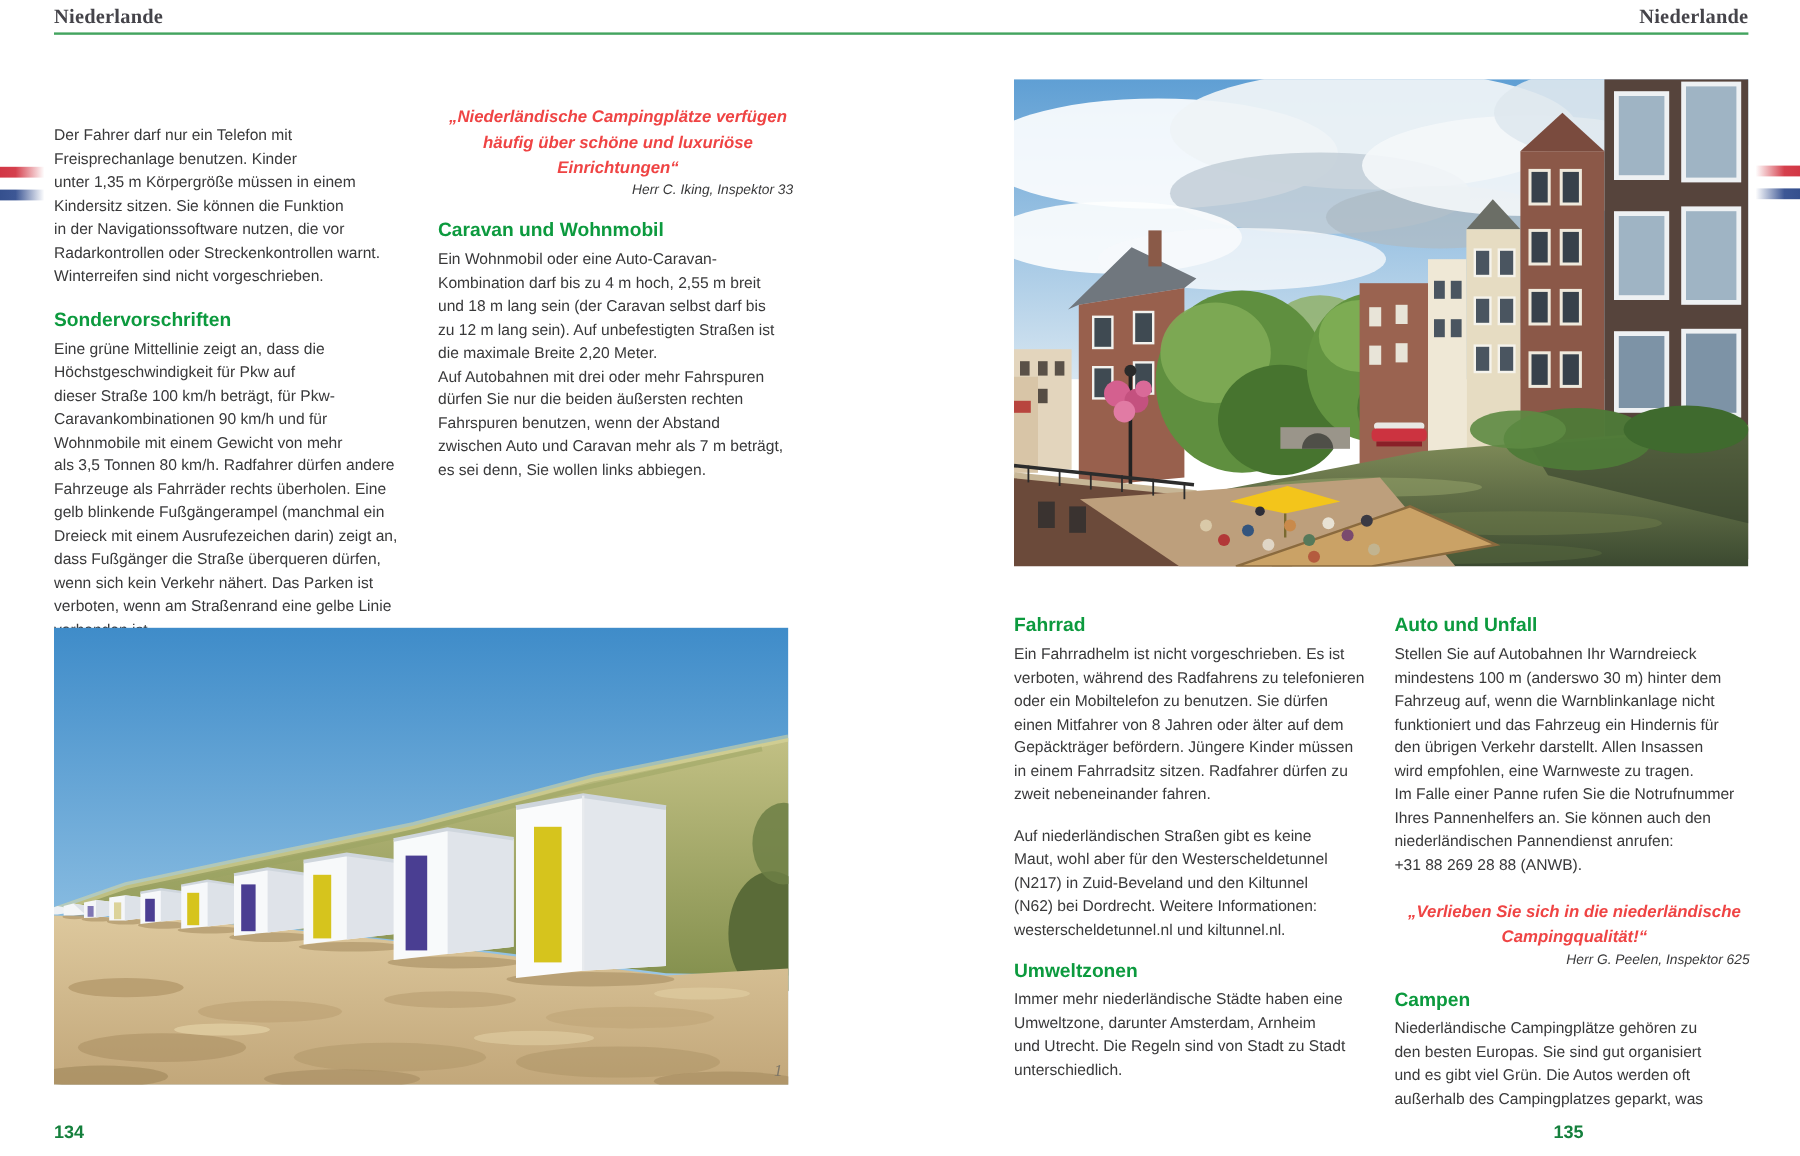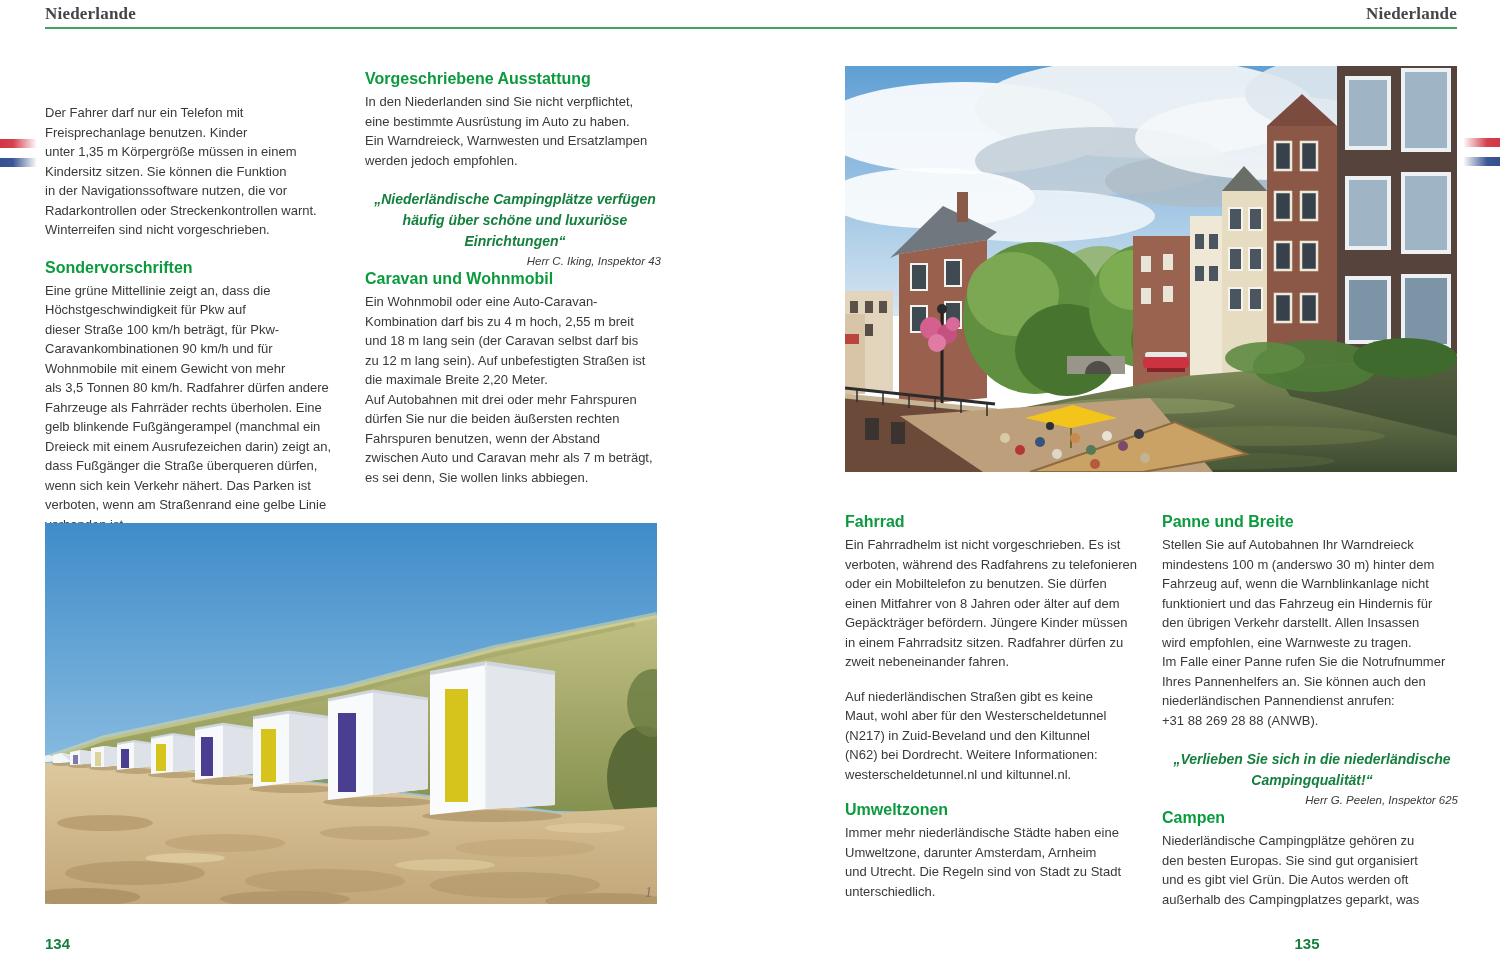--- a/index.html
+++ b/index.html
@@ -22,23 +22,23 @@
   .c1{left:45px;top:68px;width:305px;}
   .c2{left:365px;top:68px;width:300px;}
   .c3{left:845px;top:511px;width:317px;}
   .c4{left:1162px;top:511px;width:300px;}
   .body{font-size:13px;line-height:19.5px;color:#39393a;white-space:pre-line;}
   .sec h3{margin:0 0 3px 0;font-size:16px;line-height:21px;font-weight:bold;color:#0c9a3e;}
   .sec{margin:0 0 15px 0;}
   .sec.last{margin-bottom:0;}
   .intro{margin-bottom:17px;margin-top:35px;}
   .quote{margin:19px 4px 0 4px;text-align:center;}
-  .qtext{font-size:14px;line-height:21px;font-weight:bold;font-style:italic;color:#15803d;white-space:pre-line;}
+  .qtext{font-size:14px;line-height:21px;font-weight:bold;font-style:italic;color:#ef4444;white-space:pre-line;}
   .qattr{margin-top:3px;font-size:11.5px;font-style:italic;color:#39393a;text-align:right;}
-  .after-quote{margin-top:1px;}
+  .after-quote{margin-top:17px;}
   
   .photo{position:absolute;display:block;}
   .canal{left:845px;top:66px;width:612px;height:406px;}
   .beach{left:45px;top:523px;width:612px;height:381px;}
   
   .pagenum{position:absolute;top:935px;font-size:15px;font-weight:bold;color:#15803d;}
   .pagenum.left{left:45px;}
   .pagenum.right{left:1157px;width:300px;text-align:center;}
 </style>
 </head>
@@ -75,32 +75,25 @@
 gelb blinkende Fußgängerampel (manchmal ein
 Dreieck mit einem Ausrufezeichen darin) zeigt an,
 dass Fußgänger die Straße überqueren dürfen,
 wenn sich kein Verkehr nähert. Das Parken ist
 verboten, wenn am Straßenrand eine gelbe Linie
 vorhanden ist.</div>
     </section>
   </div>
 
   <div class="col c2">
-    <section class="sec">
-      <h3>Vorgeschriebene Ausstattung</h3>
-      <div class="body">In den Niederlanden sind Sie nicht verpflichtet,
-eine bestimmte Ausrüstung im Auto zu haben.
-Ein Warndreieck, Warnwesten und Ersatzlampen
-werden jedoch empfohlen.</div>
-    </section>
     <div class="quote">
       <div class="qtext">„Niederländische Campingplätze verfügen
 häufig über schöne und luxuriöse
 Einrichtungen“</div>
-      <div class="qattr">Herr C. Iking, Inspektor 43</div>
+      <div class="qattr">Herr C. Iking, Inspektor 33</div>
     </div>
     <section class="sec last after-quote">
       <h3>Caravan und Wohnmobil</h3>
       <div class="body">Ein Wohnmobil oder eine Auto-Caravan-
 Kombination darf bis zu 4 m hoch, 2,55 m breit
 und 18 m lang sein (der Caravan selbst darf bis
 zu 12 m lang sein). Auf unbefestigten Straßen ist
 die maximale Breite 2,20 Meter.
 Auf Autobahnen mit drei oder mehr Fahrspuren
 dürfen Sie nur die beiden äußersten rechten
@@ -399,21 +392,21 @@
       <h3>Umweltzonen</h3>
       <div class="body">Immer mehr niederländische Städte haben eine
 Umweltzone, darunter Amsterdam, Arnheim
 und Utrecht. Die Regeln sind von Stadt zu Stadt
 unterschiedlich.</div>
     </section>
   </div>
 
   <div class="col c4">
     <section class="sec">
-      <h3>Panne und Breite</h3>
+      <h3>Auto und Unfall</h3>
       <div class="body">Stellen Sie auf Autobahnen Ihr Warndreieck
 mindestens 100 m (anderswo 30 m) hinter dem
 Fahrzeug auf, wenn die Warnblinkanlage nicht
 funktioniert und das Fahrzeug ein Hindernis für
 den übrigen Verkehr darstellt. Allen Insassen
 wird empfohlen, eine Warnweste zu tragen.
 Im Falle einer Panne rufen Sie die Notrufnummer
 Ihres Pannenhelfers an. Sie können auch den
 niederländischen Pannendienst anrufen:
 +31 88 269 28 88 (ANWB).</div>

